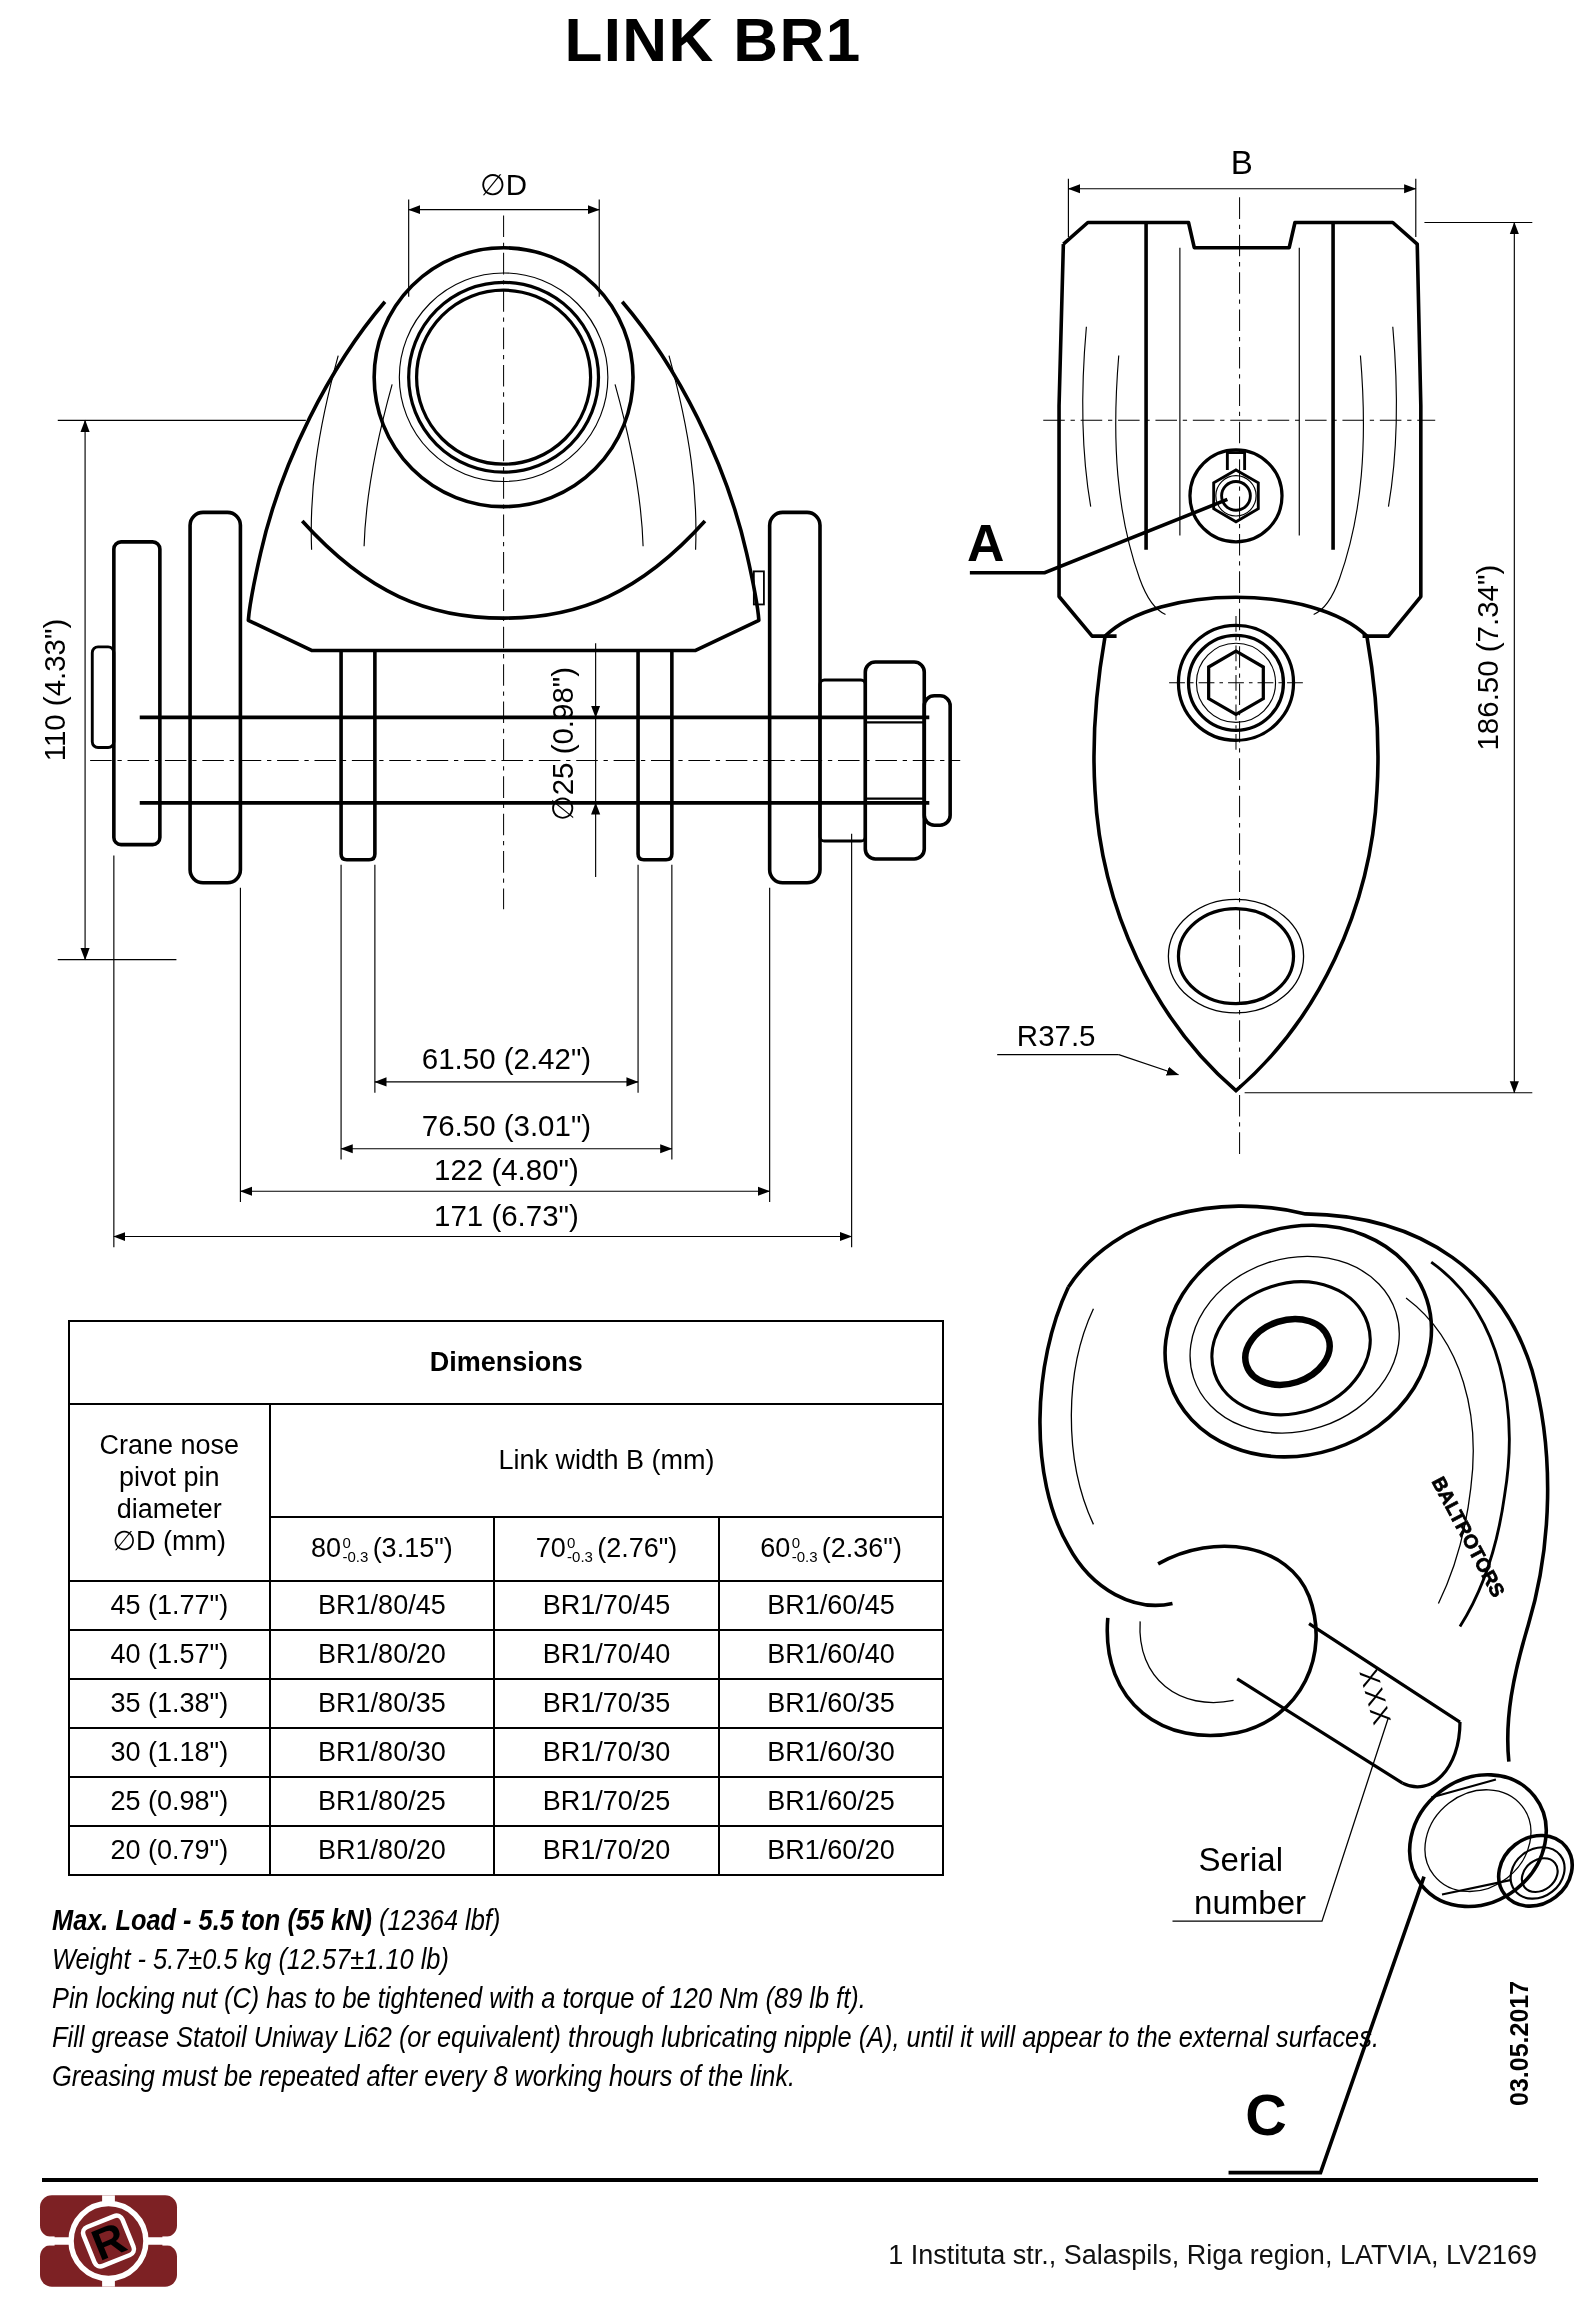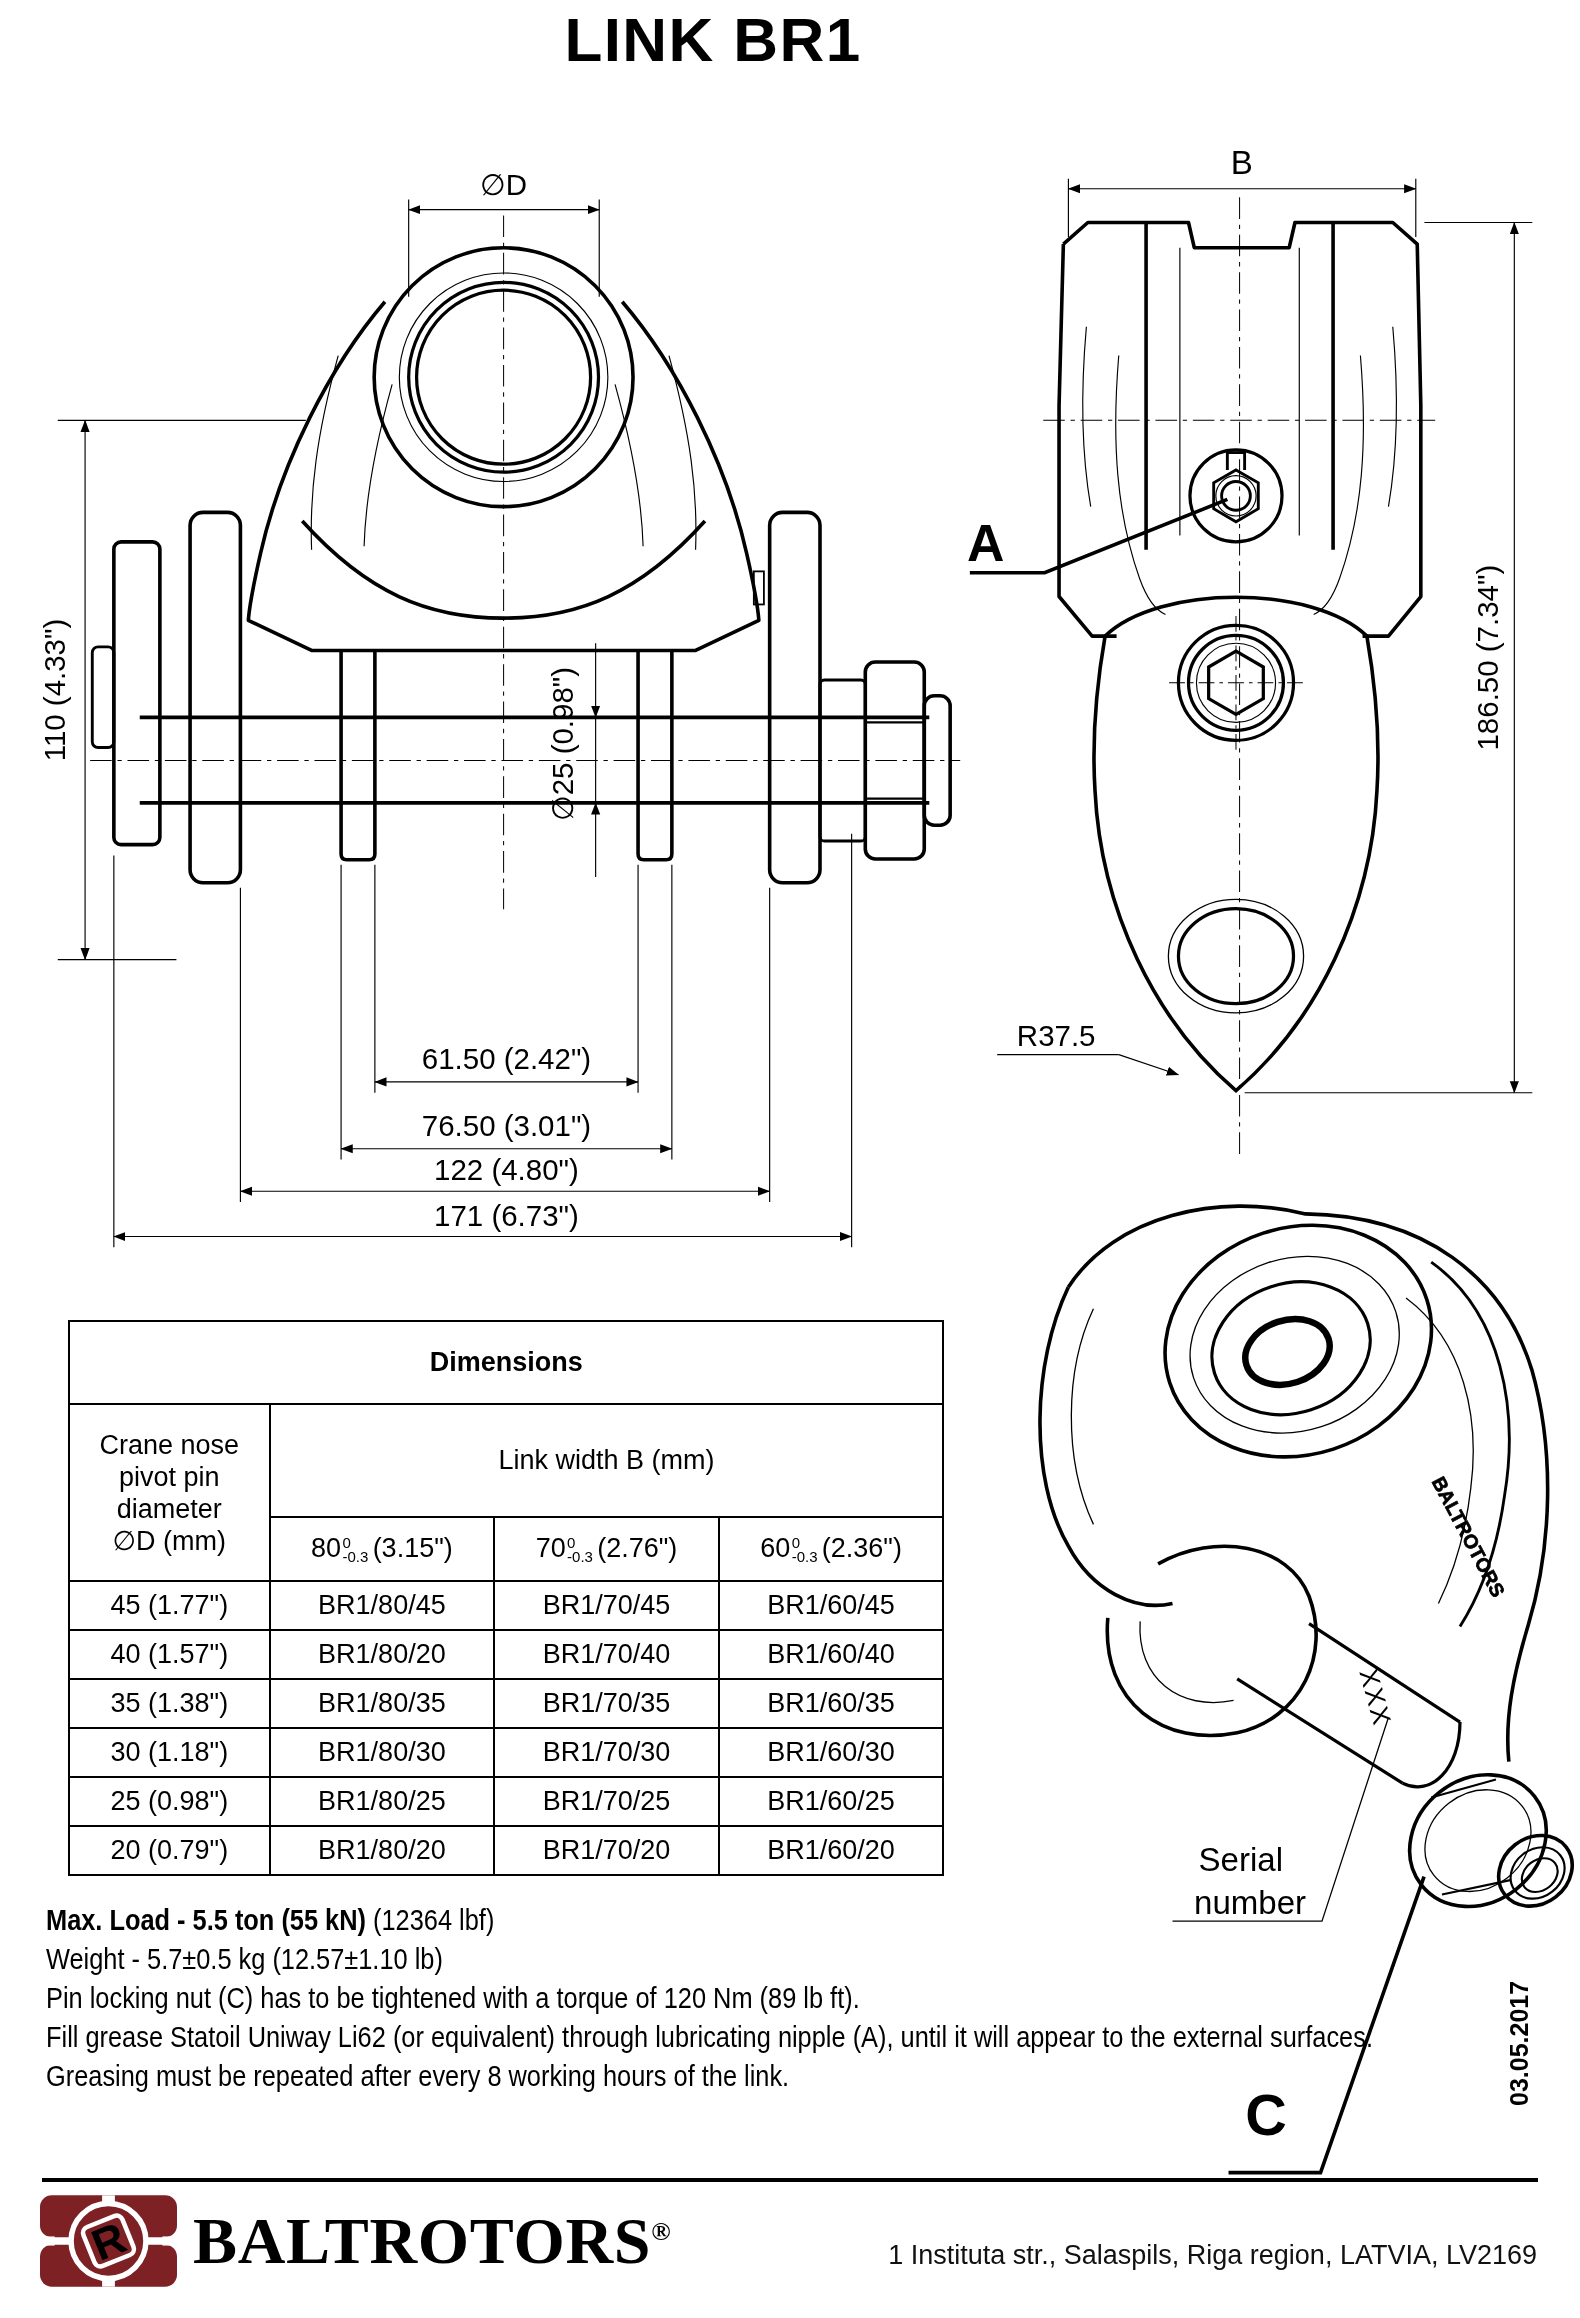--- a/index.html
+++ b/index.html
@@ -19,21 +19,21 @@
   #dims-table{position:absolute;left:68px;top:1320px;border-collapse:collapse;table-layout:fixed;}
   #dims-table td{border:2.2px solid #000;text-align:center;vertical-align:middle;font-size:27px;padding:0 4.3px;}
   td.t-title{height:81px;font-size:33px;font-weight:bold;}
   td.t-rowhead{width:190px;font-size:26px;line-height:32px;}
   td.t-group{height:111px;font-size:29px;}
   td.t-col{height:62px;width:214px;margin-top:9px;}
   tr.t-data td{height:47px;}
   .tolstack{display:inline-flex;flex-direction:column;font-size:15px;line-height:14.4px;text-align:left;vertical-align:middle;margin:0 4.3px 0 1.4px;}
   .tolstack i{font-style:normal;}
   
-  #specs{left:46px;top:1900px;width:1460px;}
+  #specs{left:52px;top:1900px;width:1460px;font-style:italic;}
   .spec{font-size:29.5px;line-height:39px;white-space:nowrap;transform:scaleX(.86);transform-origin:0 50%;}
   .spec b{font-weight:bold;}
   
   #date{left:1505px;top:2106px;transform:rotate(-90deg);transform-origin:0 0;font-size:25px;font-weight:bold;white-space:nowrap;width:216px;}
   
   #footer-rule{left:42px;top:2178px;width:1496px;height:3.6px;background:#000;}
   #logo{left:40px;top:2195px;display:flex;align-items:center;}
   #logo .mark{width:137px;height:92px;position:relative;}
   #brand{font-family:"Liberation Serif",serif;font-weight:bold;font-size:66px;letter-spacing:0.7px;margin-left:16px;}
   #brand sup{font-size:26px;vertical-align:super;}
@@ -294,19 +294,18 @@
       <rect x="0" y="54" width="150" height="46" rx="13" fill="#7d2124"></rect>
       <rect x="68" y="0" width="14" height="13" fill="#fff"></rect>
       <rect x="68" y="87" width="14" height="13" fill="#fff"></rect>
       <rect x="0" y="45" width="16" height="10" fill="#fff"></rect>
       <rect x="134" y="45" width="16" height="10" fill="#fff"></rect>
       <circle cx="75" cy="50" r="41" fill="#7d2124" stroke="#fff" stroke-width="6"></circle>
       <rect x="52" y="27" width="46" height="46" rx="7" fill="#7d2124" stroke="#fff" stroke-width="5" transform="rotate(-22 75 50)"></rect>
       <text x="75" y="67" text-anchor="middle" transform="rotate(-22 75 50)" font-family="'Liberation Serif',serif" font-weight="bold" font-size="48" fill="#fff">R</text>
     </g>
   </svg>
-  <div id="brand"><span>BALTROTORS</span><sup>®</sup></div>
 </div>
 
 <div id="address" class="abs">
   <div>1 Instituta str., Salaspils, Riga region, LATVIA, LV2169</div>
 </div>
 
 
 </body></html>

